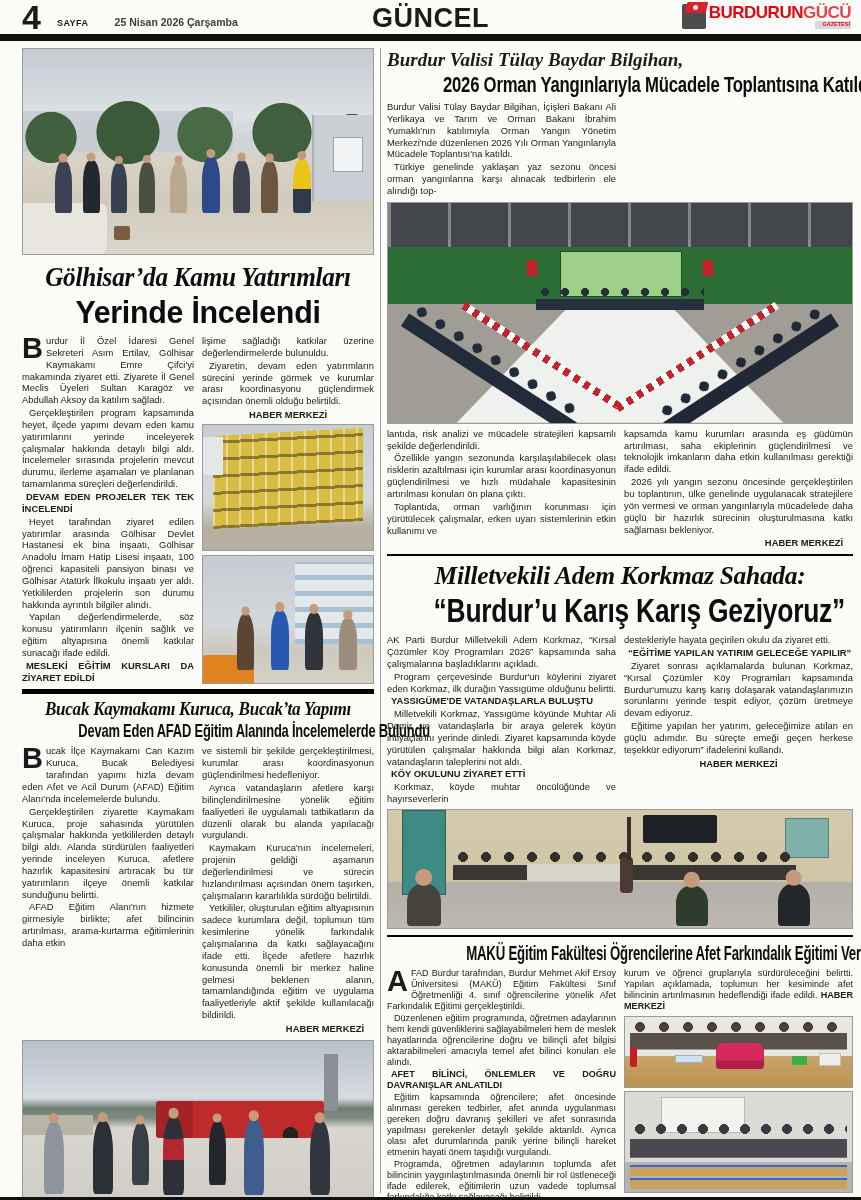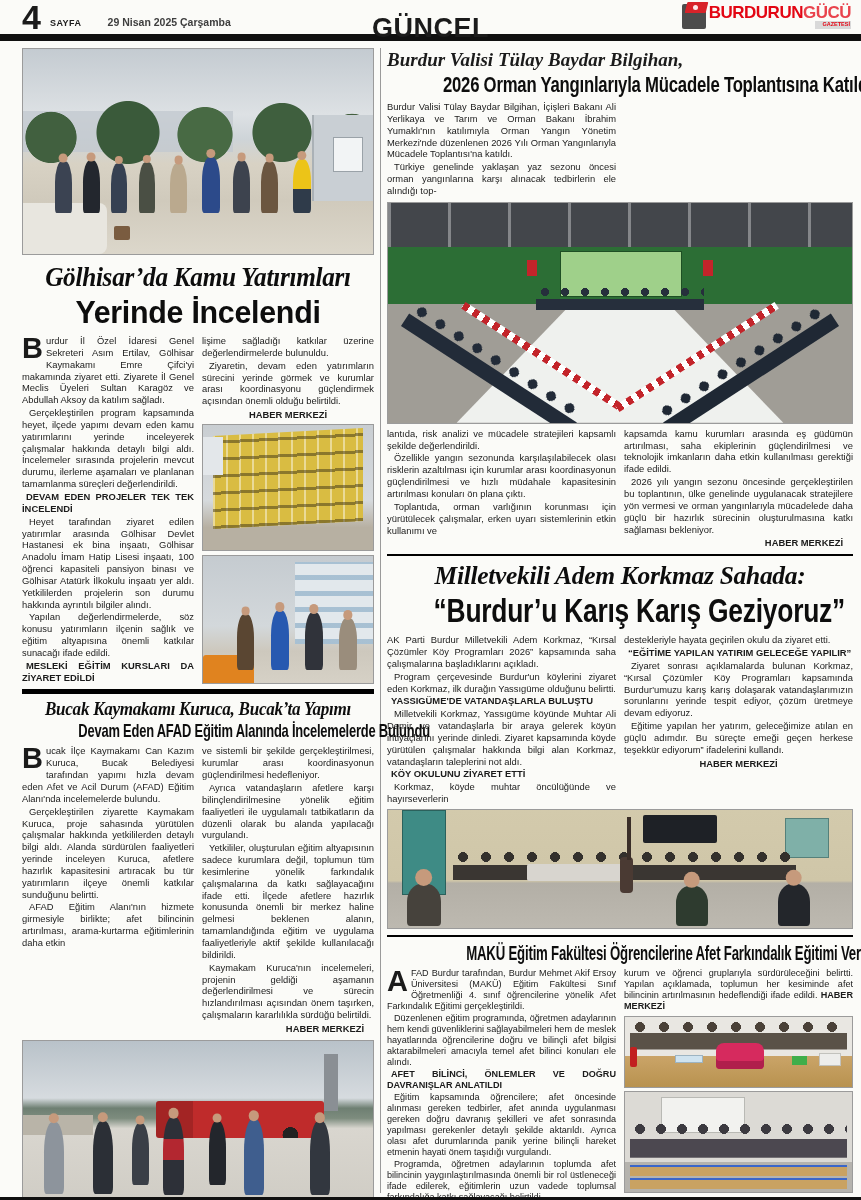--- a/index.html
+++ b/index.html
@@ -3,23 +3,23 @@
 <meta charset="utf-8">
 <style>
   html,body{margin:0;padding:0;}
   body{background:#888;}
   .page{position:relative;width:861px;height:1200px;margin:0 auto;background:#fbfbf8;
         font-family:"Liberation Sans",sans-serif;color:#1b1b1b;overflow:hidden;}
   
   .hdr{position:relative;height:34px;padding:0 14px 0 22px;}
   .hdr-left{position:absolute;left:22px;top:2px;display:flex;align-items:flex-start;}
   .pgnum{font-size:34px;font-weight:900;line-height:30px;letter-spacing:-2px;}
-  .pglabel{font-size:9px;font-weight:700;margin:16px 0 0 11px;letter-spacing:.5px;}
+  .pglabel{font-size:9px;font-weight:700;margin:16px 0 0 18px;letter-spacing:.5px;}
   .pgdate{font-size:10.5px;font-weight:700;color:#3e3e3e;margin:14px 0 0 26px;}
-  .section-title{position:absolute;left:50%;top:13px;transform:translateX(-50%);
+  .section-title{position:absolute;left:50%;top:3px;transform:translateX(-50%);
         font-size:27px;font-weight:900;letter-spacing:.5px;}
   .brand{position:absolute;right:10px;top:4px;display:flex;align-items:flex-start;}
   .logo-icon{position:relative;width:24px;height:25px;background:#4c4c4c;border-radius:2px;margin-right:3px;}
   .logo-icon::before{content:"";position:absolute;left:4px;top:-2px;width:21px;height:11px;
         background:#d8232a;transform:skewX(-14deg);border-radius:1px;}
   .logo-icon::after{content:"";position:absolute;left:11px;top:1px;width:5px;height:5px;
         border-radius:50%;background:#fff;opacity:.9;}
   .brand-text{line-height:1;}
   .brand-main{font-size:17px;font-weight:900;color:#e30613;letter-spacing:-.5px;}
   .brand-main .b2{opacity:.75;}
@@ -68,21 +68,21 @@
 </style>
 </head>
 <body>
 
 <div class="page">
 
   <div class="hdr">
     <div class="hdr-left">
       <span class="pgnum">4</span>
       <span class="pglabel">SAYFA</span>
-      <span class="pgdate">29 Nisan 2025 Çarşamba</span>
+      <span class="pgdate">25 Nisan 2026 Çarşamba</span>
     </div>
     <div class="section-title">GÜNCEL</div>
     <div class="brand">
       <span class="logo-icon"></span>
       <span class="brand-text">
         <span class="brand-main"><span>BURDURUN</span><span class="b2">GÜCÜ</span></span>
         <span class="brand-sub">GAZETESİ</span>
       </span>
     </div>
   </div>
@@ -162,22 +162,22 @@
       <div class="hl" style="--sx:.68;font-size:19px;margin:0 0 3px;">Devam Eden AFAD Eğitim Alanında İncelemelerde Bulundu</div>
       <div class="cols">
         <div class="c">
           <p class="first"><span class="dc">B</span><span>ucak İlçe Kaymakamı Can Kazım Kuruca, Bucak Belediyesi tarafından yapımı hızla devam eden Afet ve Acil Durum (AFAD) Eğitim Alanı'nda incelemelerde bulundu.</span></p>
           <p>Gerçekleştirilen ziyarette Kaymakam Kuruca, proje sahasında yürütülen çalışmalar hakkında yetkililerden detaylı bilgi aldı. Alanda sürdürülen faaliyetleri yerinde inceleyen Kuruca, afetlere hazırlık kapasitesini artıracak bu tür yatırımların ilçeye önemli katkılar sunduğunu belirtti.</p>
           <p>AFAD Eğitim Alanı'nın hizmete girmesiyle birlikte; afet bilincinin artırılması, arama-kurtarma eğitimlerinin daha etkin</p>
         </div>
         <div class="c">
           <p class="first">ve sistemli bir şekilde gerçekleştirilmesi, kurumlar arası koordinasyonun güçlendirilmesi hedefleniyor.</p>
           <p>Ayrıca vatandaşların afetlere karşı bilinçlendirilmesine yönelik eğitim faaliyetleri ile uygulamalı tatbikatların da düzenli olarak bu alanda yapılacağı vurgulandı.</p>
+          <p>Kaymakam Kuruca'nın incelemeleri, projenin geldiği aşamanın değerlendirilmesi ve sürecin hızlandırılması açısından önem taşırken, çalışmaların kararlılıkla sürdüğü belirtildi.</p>
           <p>Yetkililer, oluşturulan eğitim altyapısının sadece kurumlara değil, toplumun tüm kesimlerine yönelik farkındalık çalışmalarına da katkı sağlayacağını ifade etti. İlçede afetlere hazırlık konusunda önemli bir merkez haline gelmesi beklenen alanın, tamamlandığında eğitim ve uygulama faaliyetleriyle aktif şekilde kullanılacağı bildirildi.</p>
-          <p>Kaymakam Kuruca'nın incelemeleri, projenin geldiği aşamanın değerlendirilmesi ve sürecin hızlandırılması açısından önem taşırken, çalışmaların kararlılıkla sürdüğü belirtildi.</p>
           <p class="byline r">HABER MERKEZİ</p>
         </div>
       </div>
 
       <div class="photo ph-bucak">
         <i class="abs" style="right:10%;top:8%;width:14px;height:34%;background:#8a8f94;"></i>
         <i class="abs" style="left:38%;top:36%;width:48%;height:22%;background:#bf2b2b;border-radius:3px;background-image:linear-gradient(90deg,#a32424 0 22%,transparent 22%),radial-gradient(circle 8px at 80% 92%, #222 97%, transparent);"></i>
         <i class="abs" style="left:0;top:44%;width:20%;height:12%;background:#b9b4a8;"></i>
         <i class="p" style="left:6%;bottom:9%;width:20px;height:72px;background:#8d949c;"></i>
         <i class="p" style="left:20%;bottom:9%;width:20px;height:73px;background:#2b2f36;"></i>

